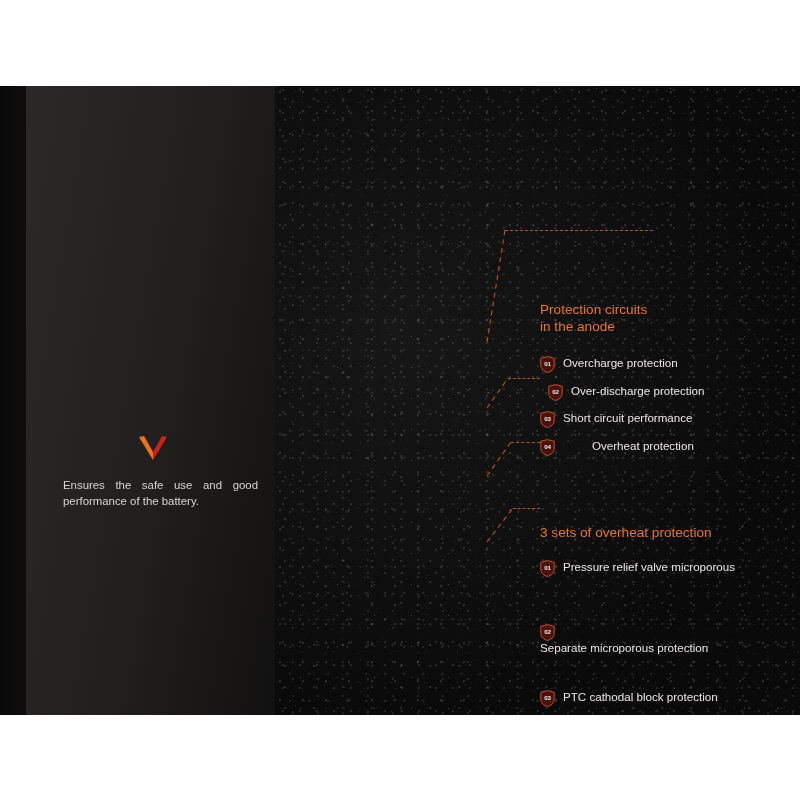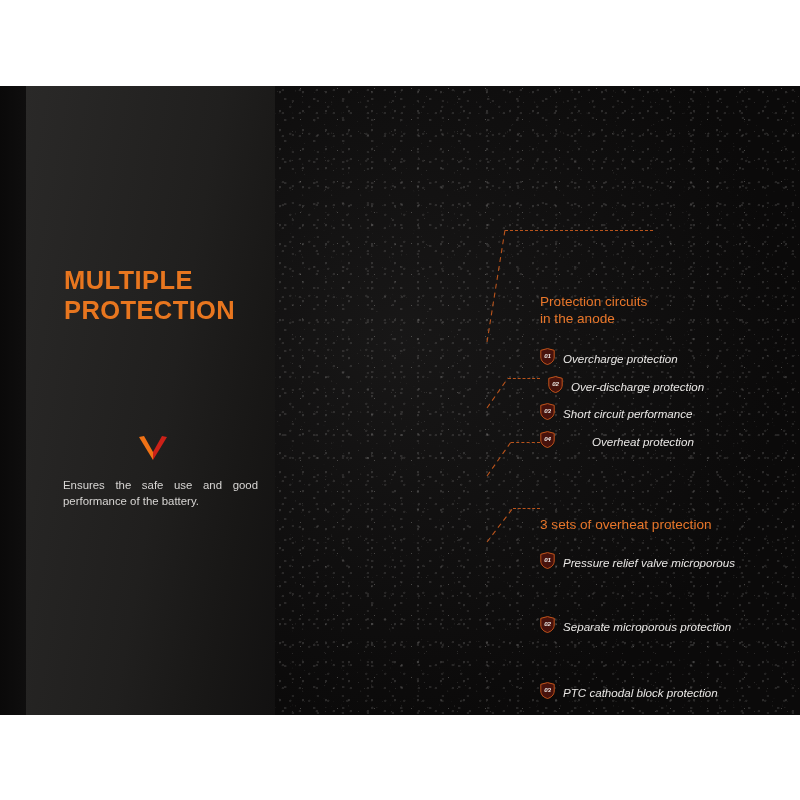--- a/index.html
+++ b/index.html
@@ -204,33 +204,33 @@
         #16a24c 42%, #109647 52%,
         #ffffff 56%, #ffffff 59%,
         #18a44e 63%, #12984a 76%,
         rgba(26,170,80,.55) 88%, rgba(20,150,70,0) 100%);
   }
   #ring1 { top: 96px; }
   #ring2 { top: 161px; }
   #ring3 { top: 226px; }
 
   
-  #right-col { position: absolute; left: 0; top: 4px; width: 800px; height: 629px; }
+  #right-col { position: absolute; left: 0; top: 12px; width: 800px; height: 629px; }
 
   .group-title {
     position: absolute;
     color: #e8762a;
     font-size: 13.6px;
     line-height: 17px;
     white-space: pre-line;
   }
   #title-anode { left: 540px; top: 203px; }
   #title-overheat { left: 540px; top: 426px; }
 
-  .item { position: absolute; display: flex; align-items: flex-end; font-style: italic; }
+  .item { position: absolute; display: flex; align-items: flex-start; }
   .badge {
     position: relative;
     width: 15px; height: 17px;
     flex: 0 0 auto;
     margin-right: 8px;
   }
   .badge svg { display: block; }
   .badge-num {
     position: absolute; left: 0; top: 0;
     width: 15px; height: 16px;
@@ -261,24 +261,20 @@
 
 <div id="stage">
 
   <div id="panel">
     <div id="texture"></div>
     <div id="texture2"></div>
     <div id="left-edge-dark"></div>
     <div id="left-slab"></div>
 
     <div id="left-col">
-      <div id="headline">
-        <span>MULTIPLE</span>
-        <span class="l2">PROTECTION</span>
-      </div>
 
       <div id="chevron">
         <svg width="28" height="26" viewBox="0 0 28 26">
           <polygon points="0,2 5,1 14,17 14,25" fill="#f07216"></polygon>
           <polygon points="28,2 23,1 14,17 14,25" fill="#cc2118"></polygon>
         </svg>
       </div>
 
       <div id="subtext">Ensures the safe use and good performance of the battery.</div>
     </div>
@@ -348,21 +344,21 @@
       <div class="item" style="left:540px; top:462px;">
         <span class="badge">
           <svg width="15" height="17" viewBox="0 0 15 17">
             <path d="M7.5 0.6 L14.2 2.3 L14.2 9 C14.2 13 11 15.6 7.5 16.5 C4 15.6 0.8 13 0.8 9 L0.8 2.3 Z" fill="#47120c" stroke="#c4551c" stroke-width="1"></path>
           </svg>
           <span class="badge-num">01</span>
         </span>
         <span class="item-label">Pressure relief valve microporous</span>
       </div>
 
-      <div class="item" style="left:540px; top:526px;">
+      <div class="item" style="left:540px; top:526px;flex-direction:column;">
         <span class="badge">
           <svg width="15" height="17" viewBox="0 0 15 17">
             <path d="M7.5 0.6 L14.2 2.3 L14.2 9 C14.2 13 11 15.6 7.5 16.5 C4 15.6 0.8 13 0.8 9 L0.8 2.3 Z" fill="#47120c" stroke="#c4551c" stroke-width="1"></path>
           </svg>
           <span class="badge-num">02</span>
         </span>
         <span class="item-label">Separate microporous protection</span>
       </div>
 
       <div class="item" style="left:540px; top:592px;">

